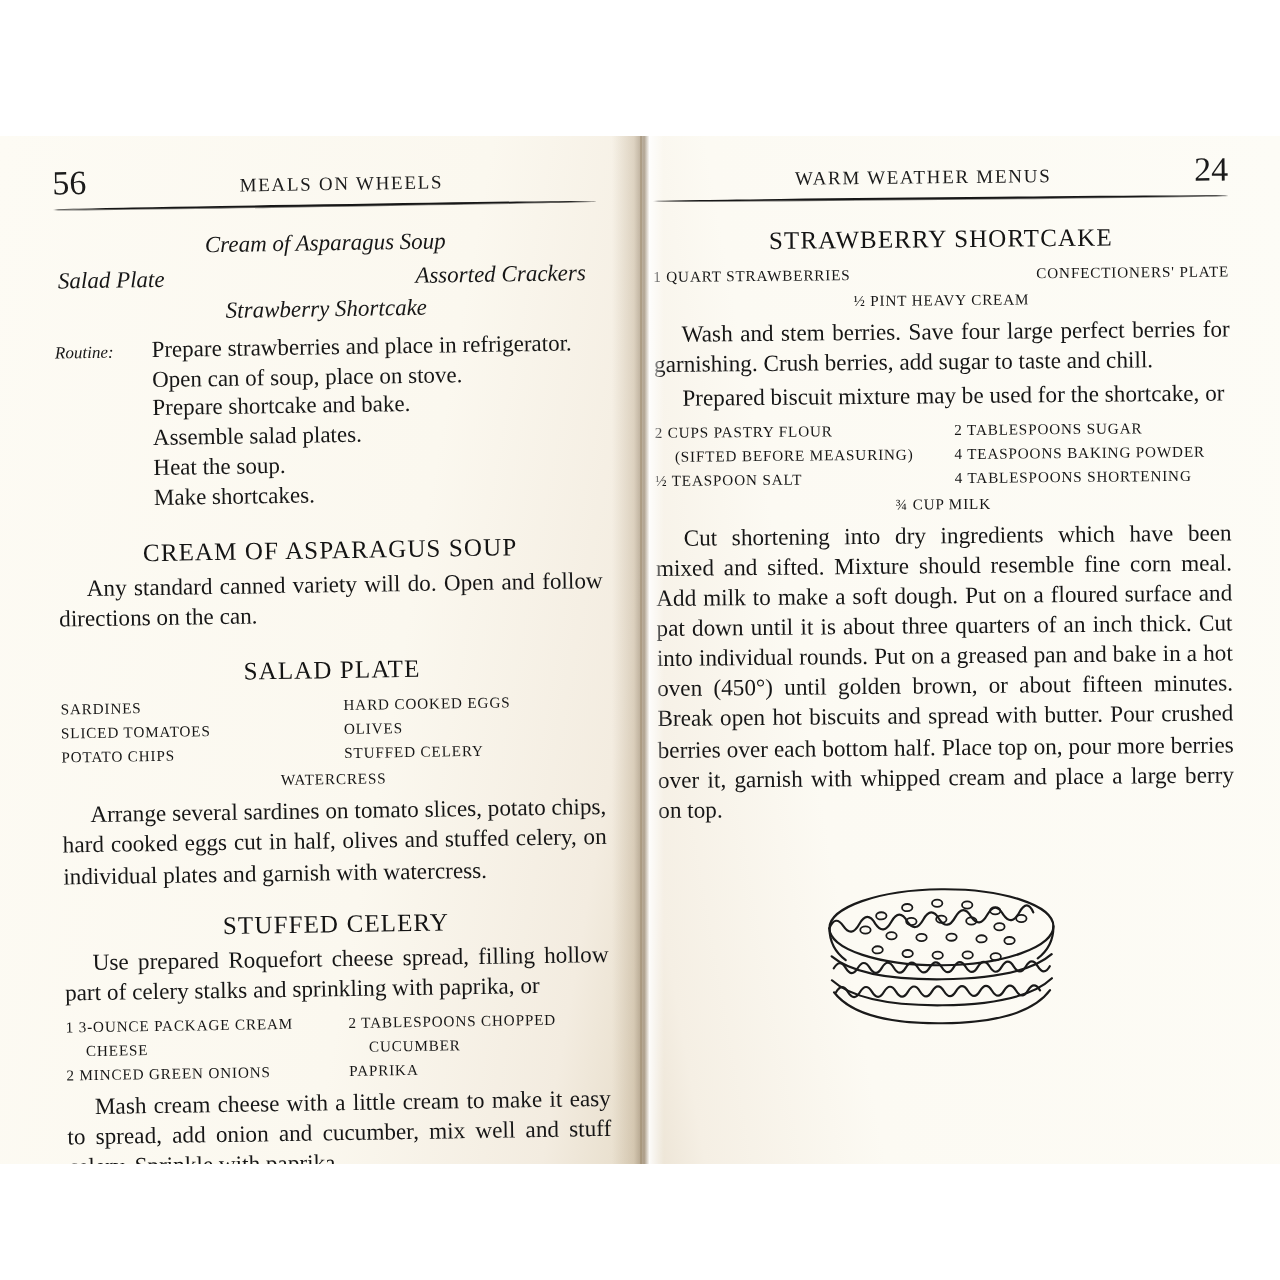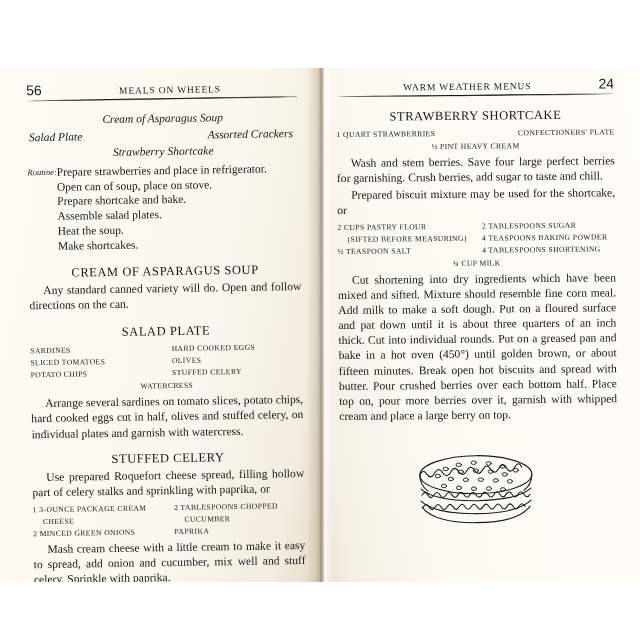--- a/index.html
+++ b/index.html
@@ -31,21 +31,21 @@
     box-sizing: border-box;
     overflow: hidden;
   }
 
   .page-left {
     background: linear-gradient(100deg, #fdfbf4 0%, #fbf8ef 60%, #f3ece0 88%, #e6dcc9 100%);
     padding: 10px 22px 0 26px;
   }
   .page-right {
     background: linear-gradient(260deg, #fdfcf6 0%, #fcfaf3 70%, #f5efe4 92%, #eae1d1 100%);
-    padding: 10px 26px 0 16px;
+    padding: 10px 26px 0 6px;
   }
 
   
   #gutter {
     position: absolute;
     left: 306px;
     top: 68px;
     width: 26px;
     height: 514px;
     background: linear-gradient(90deg,
@@ -71,23 +71,23 @@
   .warp-right { transform: rotate(-0.55deg); transform-origin: 0 0; }
 
   .runhead {
     display: flex;
     align-items: baseline;
     font-size: 9.5px;
     letter-spacing: 0.09em;
     color: #1b1b1b;
   }
   .runhead .folio {
-    font-size: 14px;
+    font-size: 17px;
     letter-spacing: 0;
-    font-family: Liberation Sans, sans-serif;
+    font-family: Liberation Serif, serif;
   }
   .runhead .title {
     flex: 1;
     text-align: center;
     font-weight: normal;
   }
   .rule {
     height: 1px;
     background: #171717;
     margin-top: 2px;
@@ -116,21 +116,21 @@
     margin-top: 3px;
     font-size: 11.5px;
     color: #171717;
     display: flex;
     align-items: flex-start;
   }
   .routine-label {
     font-style: italic;
     font-size: 8.5px;
     padding-top: 2px;
-    padding-right: 0;
+    padding-right: 19px;
     white-space: nowrap;
   }
   .routine-steps { line-height: 1.28; }
 
   h2.recipe-title {
     font-size: 12.5px;
     font-weight: normal;
     letter-spacing: 0.045em;
     text-align: center;
     margin: 13px 0 2px 0;

